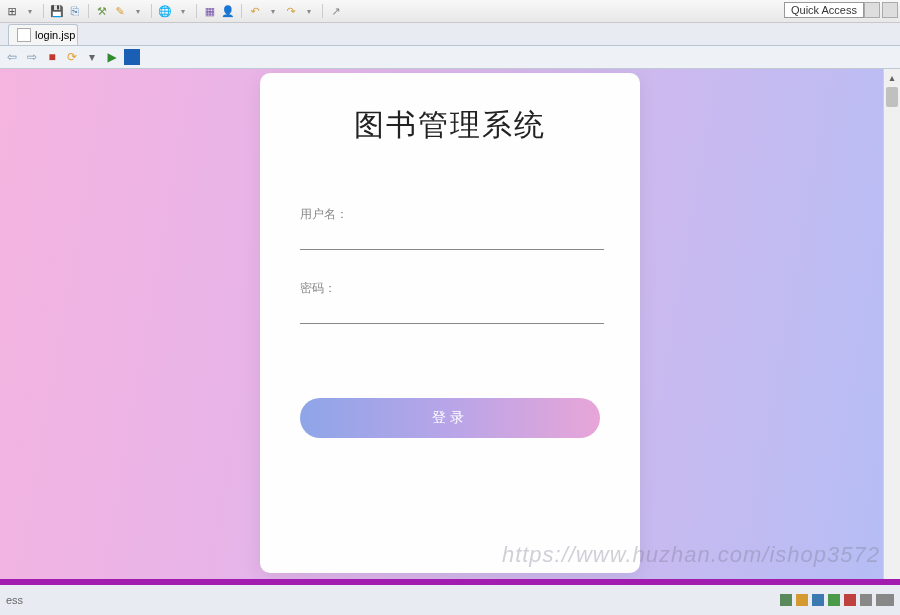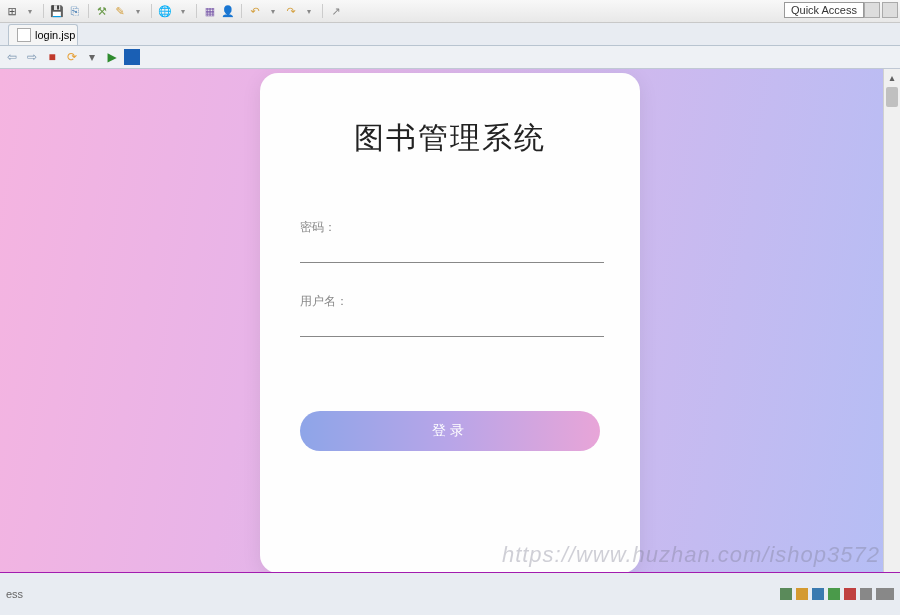--- a/index.html
+++ b/index.html
@@ -20,27 +20,27 @@
 .addrbar .refresh{color:#e6a23c;}
 .url-input{flex:1;height:17px;border:1px solid #a8b4c0;background:#fff;padding:0 4px;font-size:11px;color:#333;outline:none;}
 .url-drop{width:16px;text-align:center;color:#666;}
 .go-btn{width:16px;height:16px;color:#2e8b2e;font-size:12px;display:flex;align-items:center;justify-content:center;}
 .ext-btn{width:16px;height:16px;background:#1a5fb4;}
 .viewport{position:relative;width:900px;height:calc(615px - 22px - 22px - 22px - 22px);background:#fff;overflow:hidden;}
 .page-bg{position:absolute;inset:0;background:linear-gradient(100deg,#f5b4e0 0%,#e8b4e8 30%,#b4bef5 100%);}
 .scrollbar-v{position:absolute;right:0;top:0;width:16px;height:100%;background:#f0f0f0;border-left:1px solid #d0d0d0;}
 .scrollbar-v .thumb{position:absolute;top:18px;left:2px;width:12px;height:20px;background:#c0c0c0;border-radius:2px;}
 .scrollbar-v .arrow{position:absolute;left:0;width:16px;height:16px;display:flex;align-items:center;justify-content:center;color:#606060;font-size:10px;}
-.card{position:absolute;left:260px;top:4px;width:380px;height:500px;background:#fefefe;border-radius:18px;box-shadow:0 4px 20px rgba(0,0,0,.08);padding:45px 40px 0 40px;box-sizing:border-box;}
+.card{position:absolute;left:260px;top:4px;width:380px;height:500px;background:#fefefe;border-radius:10px;box-shadow:0 4px 20px rgba(0,0,0,.08);padding:32px 40px 0 40px;box-sizing:border-box;}
 .card-title{font-size:30px;color:#222;text-align:center;font-family:"SimSun","宋体",serif;margin-bottom:60px;letter-spacing:2px;}
 .field{margin-bottom:30px;}
 .field-label{font-size:12px;color:#888;margin-bottom:4px;}
 .field-line{border:none;border-bottom:1px solid #888;width:100%;height:20px;background:transparent;outline:none;font-size:13px;}
 .login-btn{width:100%;height:40px;border:none;border-radius:20px;background:linear-gradient(90deg,#8ea5e8 0%,#b8a5e8 50%,#e8a5d8 100%);color:#fff;font-size:14px;letter-spacing:4px;margin-top:44px;cursor:pointer;}
-.statusbar{position:absolute;bottom:0;left:0;right:0;height:22px;background:#e8ecf2;border-top:1px solid #a21caf;display:flex;align-items:center;padding:10px 6px;justify-content:space-between;}
+.statusbar{position:absolute;bottom:0;left:0;right:0;height:22px;background:#e8ecf2;border-top:6px solid #a21caf;display:flex;align-items:center;padding:4px 6px;justify-content:space-between;}
 .statusbar .left{font-size:11px;color:#666;}
 .statusbar .right{display:flex;gap:4px;}
 .statusbar .right .si{width:12px;height:12px;}
 .watermark{position:absolute;bottom:28px;right:20px;font-size:22px;color:rgba(120,120,140,.35);font-style:italic;font-family:Liberation Sans, sans-serif;pointer-events:none;letter-spacing:1px;}
 </style>
 </head>
 <body>
 
 <div class="toolbar">
   <span class="tb-icon">⊞</span>
@@ -89,27 +89,27 @@
   <span class="ext-btn"></span>
 </div>
 
 <div class="viewport">
   <div class="page-bg"></div>
 
   <div class="card">
     <div class="card-title">图书管理系统</div>
 
     <div class="field">
-      <div class="field-label">密码：</div>
-      <input class="field-line" type="password" style="">
+      <div class="field-label">用户名：</div>
+      <input class="field-line" type="text" style="">
     </div>
 
     <div class="field">
-      <div class="field-label">用户名：</div>
-      <input class="field-line" type="text" style="">
+      <div class="field-label">密码：</div>
+      <input class="field-line" type="password" style="">
     </div>
 
     <button class="login-btn">登录</button>
   </div>
 
   <div class="scrollbar-v">
     <div class="arrow" style="top:0;">▴</div>
     <div class="thumb"></div>
     <div class="arrow" style="bottom:0;">▾</div>
   </div>

